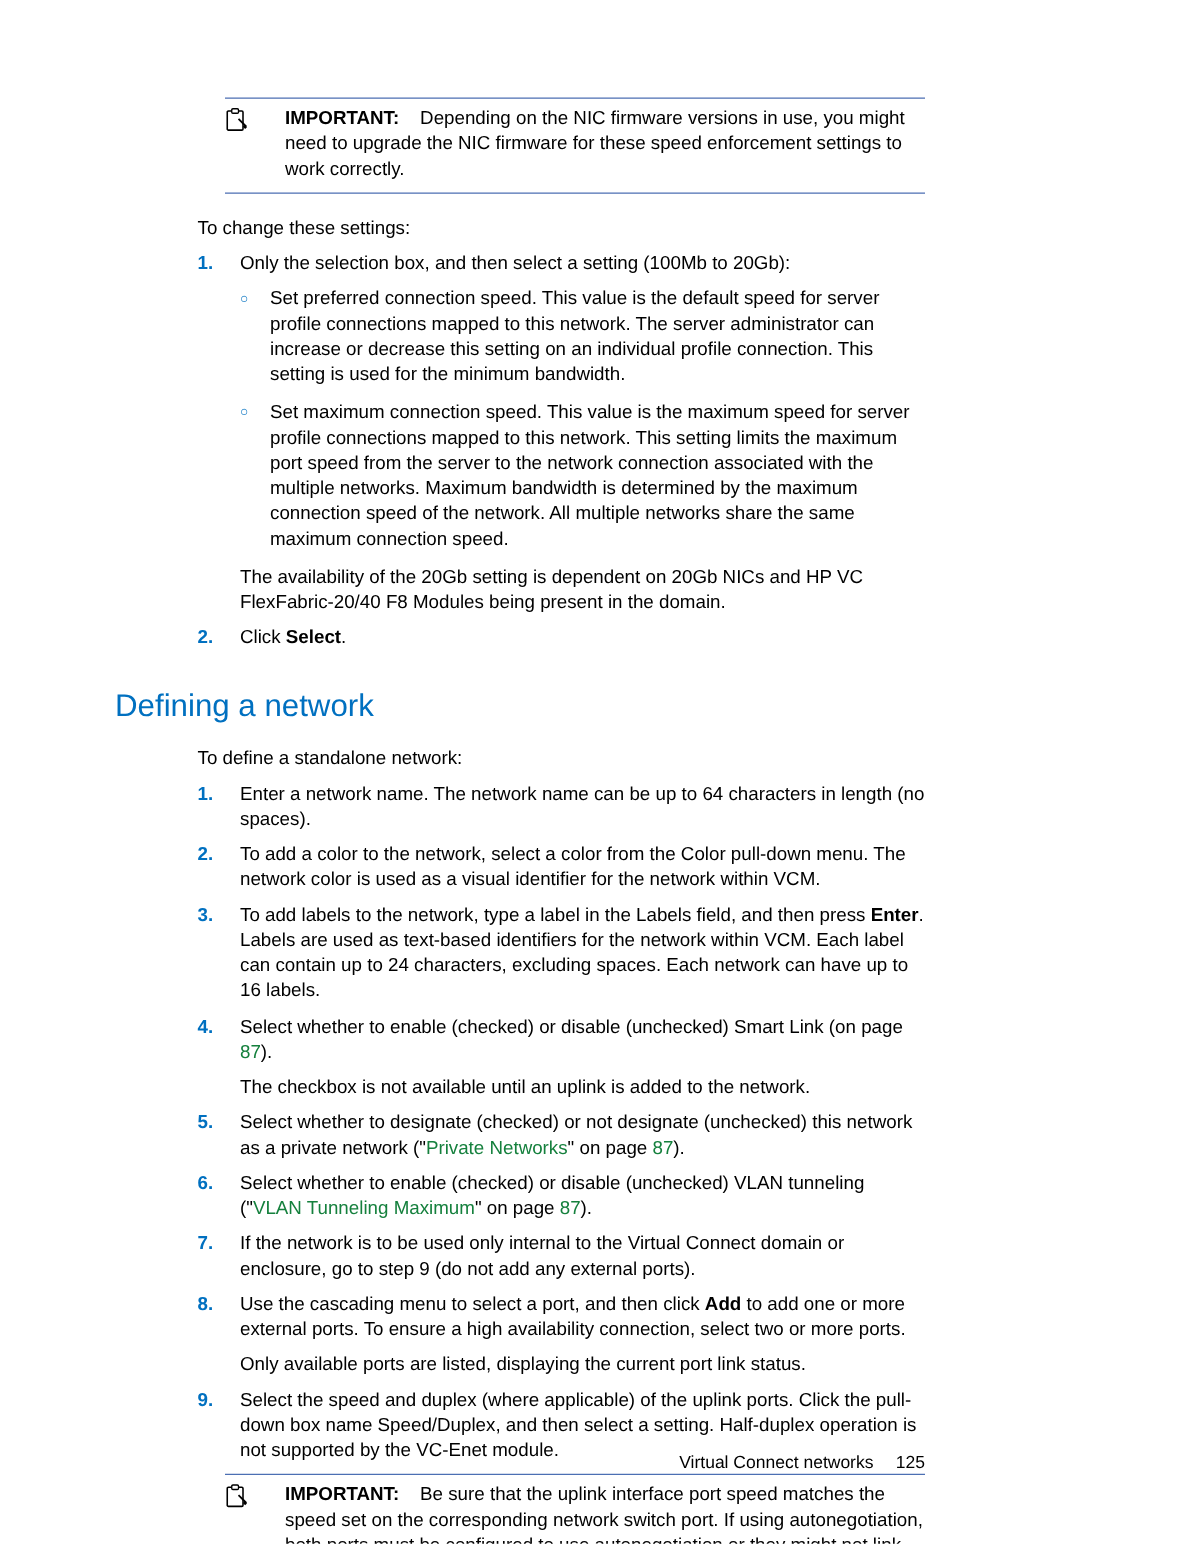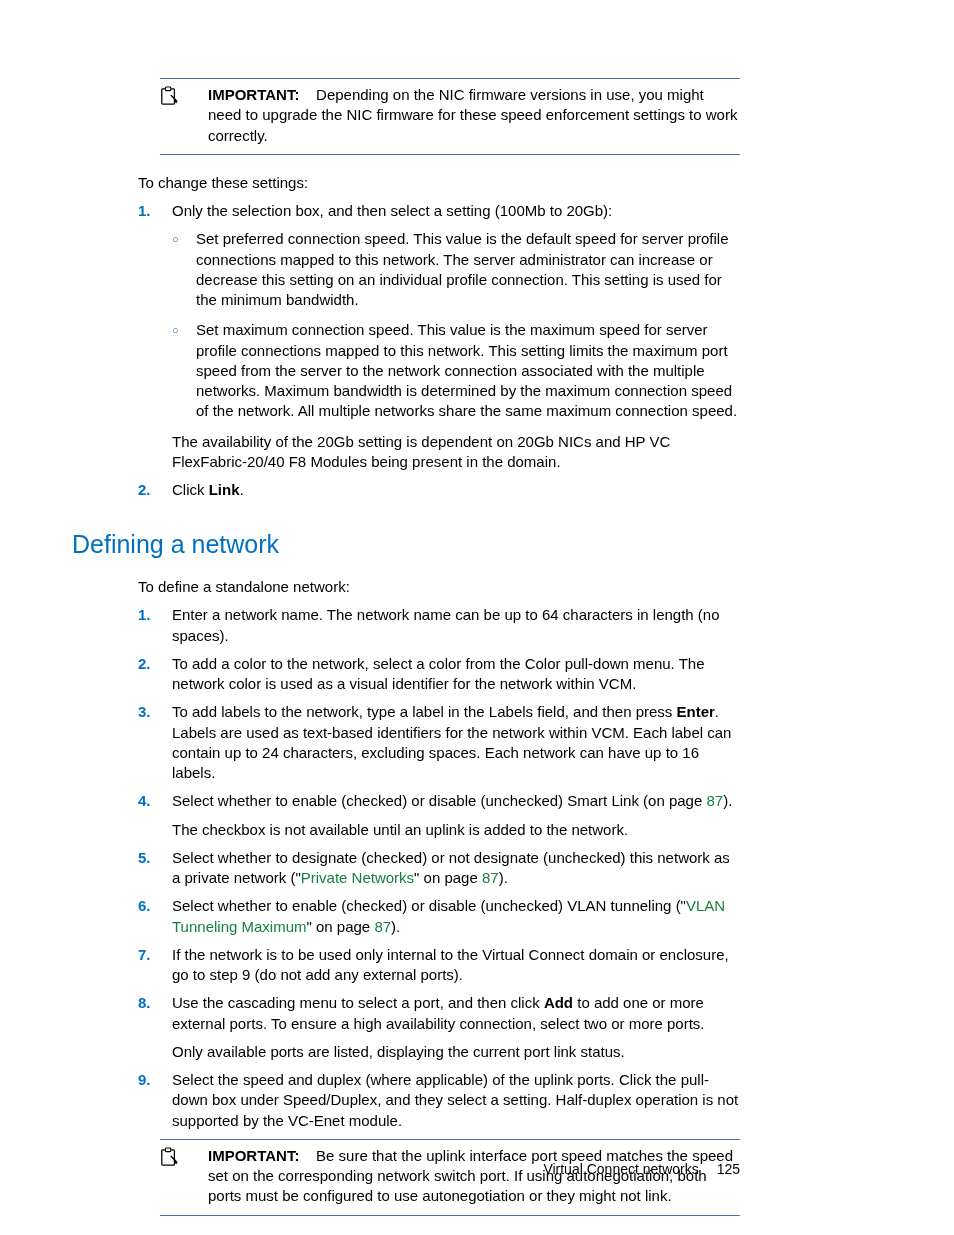--- a/index.html
+++ b/index.html
@@ -11,21 +11,21 @@
     background: #fff;
     font-family: Arial, Helvetica, sans-serif;
     color: #000;
     font-size: 15px;
     line-height: 1.35;
   }
   .page {
     box-sizing: border-box;
     width: 820px;
     height: 1235px;
-    padding: 78px 80px 0 72px;
+    padding: 78px 80px 0 92px;
     position: relative;
   }
 
   
   .callout {
     border-top: 1px solid #4c6fb3;
     border-bottom: 1px solid #4c6fb3;
     display: flex;
     align-items: flex-start;
     padding: 6px 0 8px 0;
@@ -169,21 +169,21 @@
             <div class="li-body">Set maximum connection speed. This value is the maximum speed for server profile connections mapped to this network. This setting limits the maximum port speed from the server to the network connection associated with the multiple networks. Maximum bandwidth is determined by the maximum connection speed of the network. All multiple networks share the same maximum connection speed.</div>
           </li>
         </ul>
         <p>The availability of the 20Gb setting is dependent on 20Gb NICs and HP VC FlexFabric-20/40 F8 Modules being present in the domain.</p>
       </div>
     </li>
     <li>
       <span class="marker">2.</span>
       <div class="li-body">
         <p>
-          <span>Click </span><span class="bold">Link</span><span>.</span>
+          <span>Click </span><span class="bold">Select</span><span>.</span>
         </p>
       </div>
     </li>
   </ol>
 
   <h2 class="section-heading">Defining a network</h2>
 
   <p class="body-text">To define a standalone network:</p>
 
   <ol class="num-list">
@@ -243,21 +243,21 @@
       <div class="li-body">
         <p>
           <span>Use the cascading menu to select a port, and then click </span><span class="bold">Add</span><span> to add one or more external ports. To ensure a high availability connection, select two or more ports.</span>
         </p>
         <p>Only available ports are listed, displaying the current port link status.</p>
       </div>
     </li>
     <li>
       <span class="marker">9.</span>
       <div class="li-body">
-          <p>Select the speed and duplex (where applicable) of the uplink ports. Click the pull-down box under Speed/Duplex, and they select a setting. Half-duplex operation is not supported by the VC-Enet module.</p>
+          <p>Select the speed and duplex (where applicable) of the uplink ports. Click the pull-down box name Speed/Duplex, and then select a setting. Half-duplex operation is not supported by the VC-Enet module.</p>
         </div>
     </li>
   </ol>
 
   <div class="callout" style="margin-top:4px;">
     <div class="icon-col">
       <svg class="note-icon" viewBox="0 0 20 22">
         <rect x="2" y="3" width="14" height="17" rx="1" fill="none" stroke="#000" stroke-width="1.4"></rect>
         <rect x="6" y="1" width="6" height="4" rx="1" fill="#fff" stroke="#000" stroke-width="1.2"></rect>
         <path d="M12 10 l7 7" stroke="#000" stroke-width="1.6"></path>

